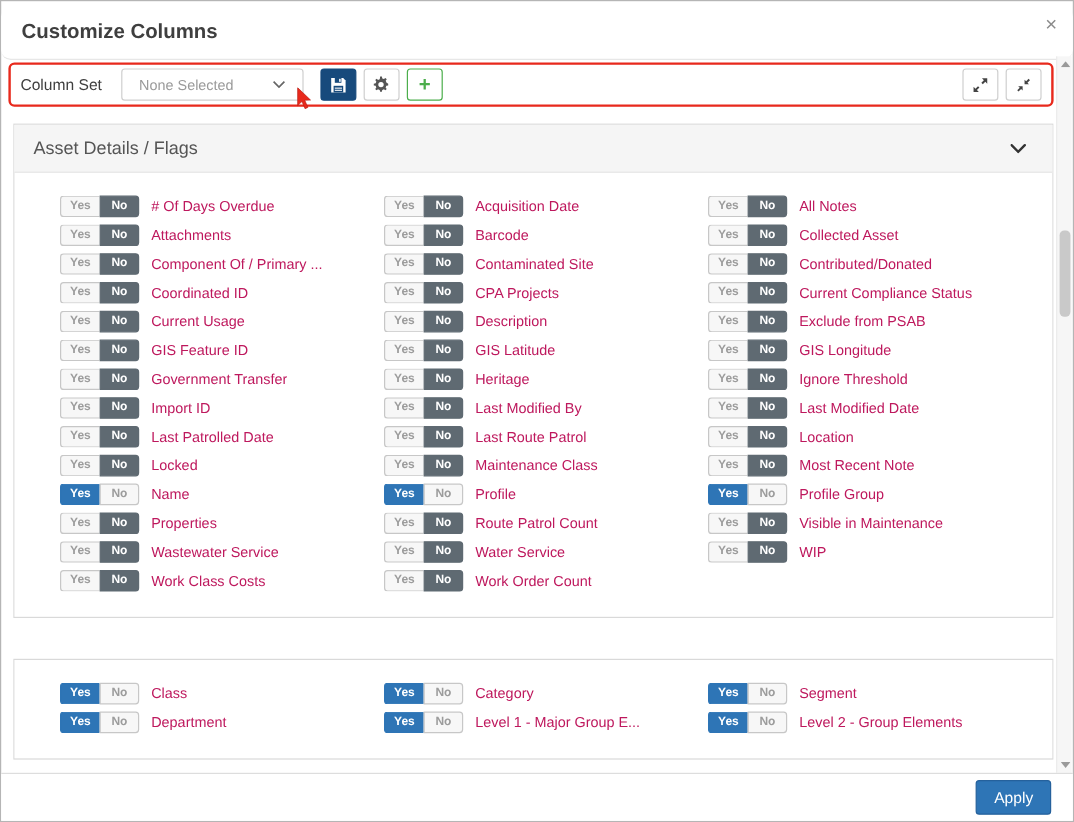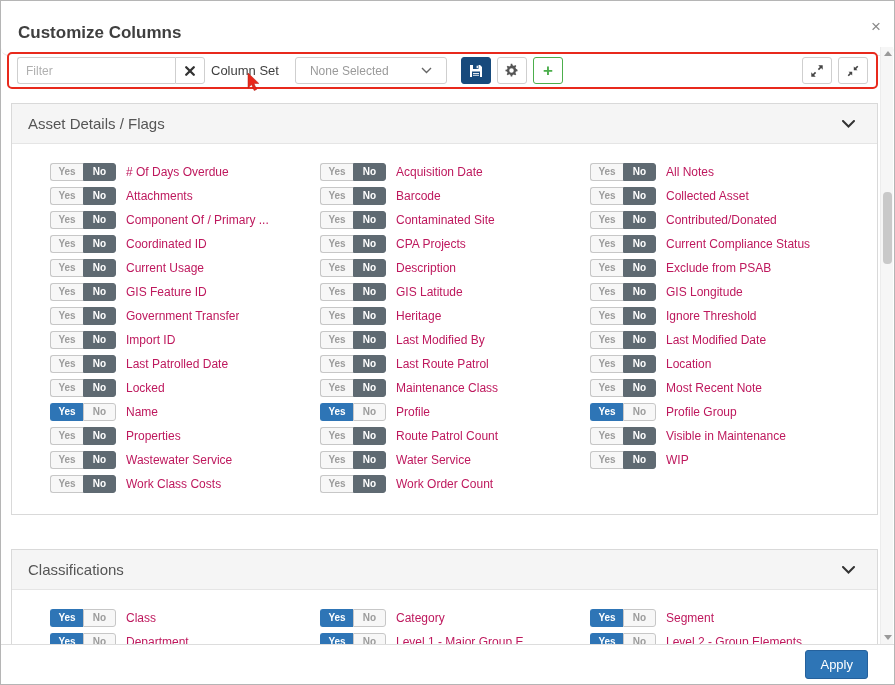--- a/index.html
+++ b/index.html
@@ -11,21 +11,21 @@
   }
   *{box-sizing:border-box;margin:0;padding:0;}
   body{
     width:895px;height:685px;overflow:hidden;position:relative;
     font-family:"Liberation Sans","DejaVu Sans",sans-serif;
     background:#fff;color:#333;
   }
   .dialog{position:absolute;inset:0;border:1px solid #b5b5b5;background:#fff;}
 
   
-  .dlg-header{position:absolute;top:11px;left:0;right:0;height:44px;border-bottom:1px solid #e7e7e7;background:#fff;border-radius:8px;}
+  .dlg-header{position:absolute;top:5px;left:0;right:0;height:44px;border-bottom:1px solid #e7e7e7;background:#fff;border-radius:8px;}
   .dlg-title{position:absolute;left:17px;top:11px;font-size:17px;font-weight:600;color:#3f3f3f;}
   .dlg-close{position:absolute;right:8px;top:5px;width:20px;height:20px;font-size:17px;line-height:20px;
     text-align:center;color:#8a8a8a;cursor:pointer;}
 
   
   .toolbar{position:absolute;top:44px;left:0;right:0;height:52px;}
   .highlight-box{
     position:absolute;left:6px;top:7px;width:871px;height:37px;
     border:2px solid var(--highlight-red);border-radius:5px;
     display:flex;align-items:center;padding:0 8px;gap:6px;background:#fff;
@@ -74,21 +74,21 @@
   .tg .tg-yes{border-radius:3px 0 0 3px;border-right:none;}
   .tg .tg-no{border-radius:0 3px 3px 0;}
   .tg.on-no .tg-no{background:var(--toggle-no-dark);border-color:var(--toggle-no-dark);color:#fff;}
   .tg.on-yes .tg-yes{background:var(--accent-blue);border-color:var(--accent-blue);color:#fff;}
   .tg-label{font-size:12px;color:#be185d;margin-left:10px;white-space:nowrap;overflow:hidden;
     text-overflow:ellipsis;max-width:185px;}
 
   
   .dlg-footer{
     position:absolute;left:0;right:0;bottom:0;height:40px;background:#fff;border-top:1px solid #ddd;
-    display:flex;align-items:center;justify-content:flex-end;padding-right:26px;z-index:20;
+    display:flex;align-items:center;justify-content:flex-end;padding-right:18px;z-index:20;
   }
   .btn-apply{
     background:var(--accent-blue);color:#fff;border:1px solid #25619c;border-radius:3px;
     font-size:13px;padding:6px 14px;cursor:pointer;font-family:inherit;
   }
 
   
   .scrollbar{position:absolute;top:46px;right:1px;bottom:40px;width:13px;background:#f6f6f6;
     border-left:1px solid #ececec;z-index:15;}
   .sb-arrow{position:absolute;left:0;width:13px;height:13px;display:flex;align-items:center;justify-content:center;cursor:pointer;}
@@ -103,30 +103,20 @@
 
 <div class="dialog">
 
   <div class="dlg-header">
     <div class="dlg-title">Customize Columns</div>
     <div class="dlg-close">×</div>
   </div>
 
   <div class="toolbar">
     <div class="highlight-box">
-      <span class="input-group">
-        <input class="filter-input" type="text" placeholder="Filter" style="">
-        <span class="btn btn-clear">
-          <span class="icon-flex">
-            <svg width="12" height="12" viewBox="0 0 12 12">
-                <path d="M2.2 2.2 L9.8 9.8 M9.8 2.2 L2.2 9.8" stroke="#333" stroke-width="2.3" stroke-linecap="round"></path>
-              </svg>
-          </span>
-        </span>
-      </span>
 
       <span class="colset-label">Column Set</span>
 
       <span class="dropdown">
         <span class="dropdown-value">None Selected</span>
         <span class="icon-flex">
           <svg width="11" height="7" viewBox="0 0 11 7">
               <path d="M1 1 L5.5 5.5 L10 1" stroke="#666" stroke-width="1.4" fill="none"></path>
             </svg>
         </span>
@@ -523,28 +513,20 @@
       <span class="tg-yes">Yes</span>
       <span class="tg-no">No</span>
     </span>
     <span class="tg-label">WIP</span>
   </div>
 </div>
     </div>
   </div>
 
   <div class="section">
-    <div class="section-header">
-      <span class="section-title">Classifications</span>
-      <span class="icon-flex">
-        <svg width="13" height="8" viewBox="0 0 13 8">
-              <path d="M1 1 L6.5 6.5 L12 1" stroke="#333" stroke-width="2" fill="none" stroke-linecap="round"></path>
-            </svg>
-      </span>
-    </div>
     <div class="section-body">
       <div class="col">
   <div class="toggle-row">
     <span class="tg on-yes">
       <span class="tg-yes">Yes</span>
       <span class="tg-no">No</span>
     </span>
     <span class="tg-label">Class</span>
   </div>
 

